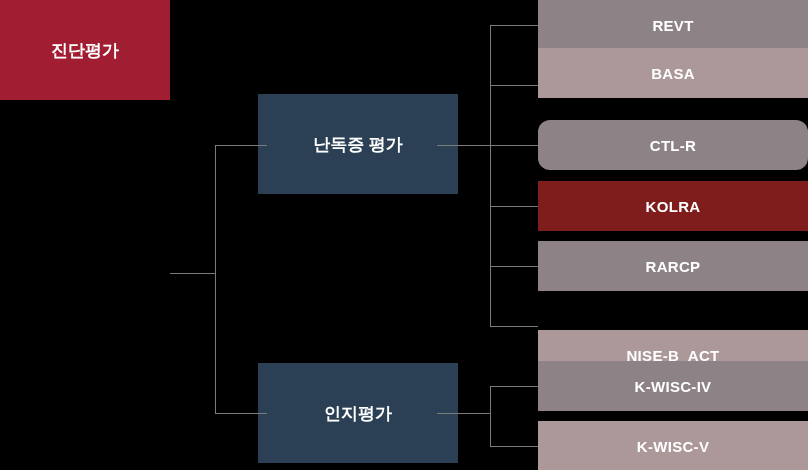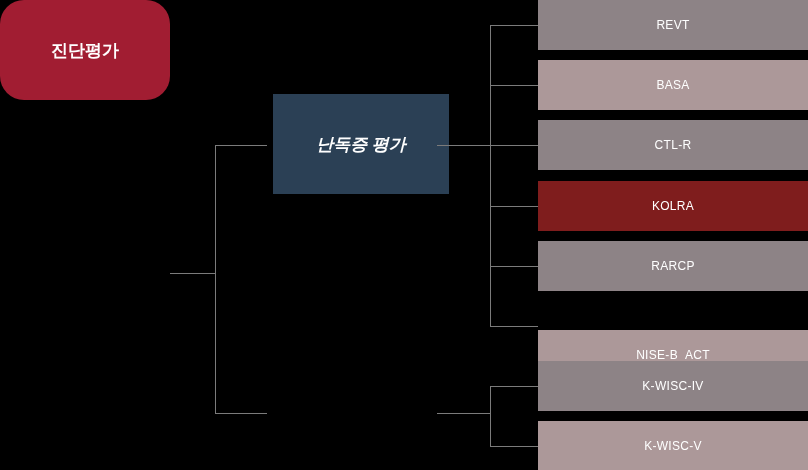--- a/index.html
+++ b/index.html
@@ -18,46 +18,47 @@
     justify-content: center;
     color: #fff;
     box-sizing: border-box;
     text-align: center;
   }
   .root-node {
     left: 0; top: 223; width: 170px; height: 100px;
     font-size: 17px; font-weight: 700;
   }
   .branch-node {
-    left: 273px; width: 176px; height: 100px;
-    font-size: 17px; font-weight: 700; font-style: italic;
+    left: 258px; width: 200px; height: 100px;
+    font-size: 17px; font-weight: 700;
   }
   .branch-dyslexia { top: 94px; }
   .branch-cognitive { top: 363px; }
   .leaf-node {
     left: 538px; width: 270px; height: 50px;
-    font-size: 12px; font-weight: 400; letter-spacing: 0.3px;
+    font-size: 15px; font-weight: 700; letter-spacing: 0.3px;
   }
   .line { position: absolute; }
   .line.h { height: 1px; }
   .line.v { width: 1px; }
 </style>
 </head>
 <body>
 
 <div id="canvas" style="background: rgb(0, 0, 0);">
 
-  <div class="node root-node" style="background: rgb(161, 29, 50); border-radius: 24px;">진단평가</div>
+  <div class="node root-node" style="background: rgb(161, 29, 50);">진단평가</div>
 
   <div class="node branch-node branch-dyslexia" style="background: rgb(43, 64, 85);">난독증 평가</div>
 
+  <div class="node branch-node branch-cognitive" style="background: rgb(43, 64, 85);">인지평가</div>
 
   <div class="node leaf-node" style="top: 0px; background: rgb(141, 131, 134);">REVT</div>
-  <div class="node leaf-node" style="top: 60px; background: rgb(172, 152, 153);">BASA</div>
-  <div class="node leaf-node" style="top: 120px; background: rgb(141, 131, 134);">CTL-R</div>
+  <div class="node leaf-node" style="top: 48px; background: rgb(172, 152, 153);">BASA</div>
+  <div class="node leaf-node" style="top: 120px; background: rgb(141, 131, 134); border-radius: 12px;">CTL-R</div>
   <div class="node leaf-node" style="top: 181px; background: #7f1d1d;">KOLRA</div>
   <div class="node leaf-node" style="top: 241px; background: rgb(141, 131, 134);">RARCP</div>
   <div class="node leaf-node" style="top: 301px; background: rgb(172, 152, 153); margin-top: 29px;">NISE-B_ACT</div>
   <div class="node leaf-node" style="top: 361px; background: rgb(141, 131, 134);">K-WISC-IV</div>
   <div class="node leaf-node" style="top: 421px; background: rgb(172, 152, 153);">K-WISC-V</div>
 
   <div class="line h" style="left: 170px; top: 273px; width: 45px; background: rgb(123, 123, 123);"></div>
   <div class="line v" style="left: 215px; top: 145px; height: 268px; background: rgb(123, 123, 123);"></div>
   <div class="line h" style="left: 215px; top: 145px; width: 52px; background: rgb(123, 123, 123);"></div>
   <div class="line h" style="left: 215px; top: 413px; width: 52px; background: rgb(123, 123, 123);"></div>

